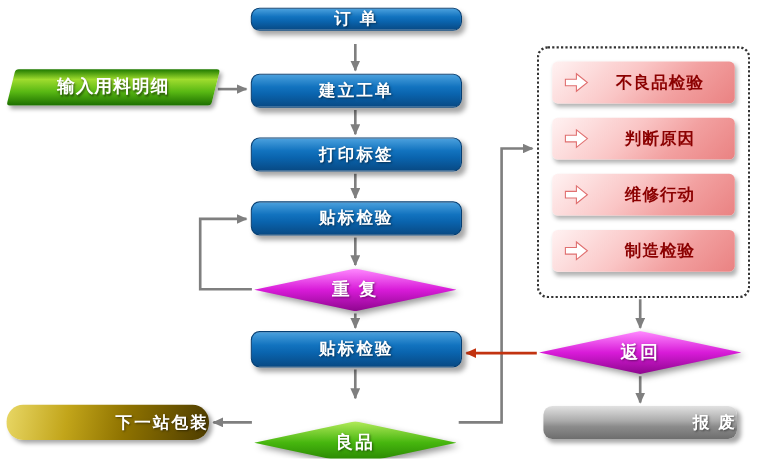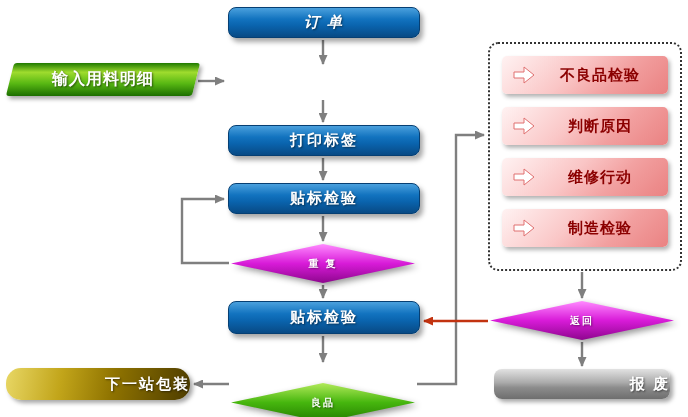--- a/index.html
+++ b/index.html
@@ -15,21 +15,21 @@
   .pbox { position:absolute; left:228px; width:192px; border-radius:8px;
     background:linear-gradient(180deg,#4aa0dd 0%, #1273bf 38%, var(--process-box,#0a64ae) 60%, #084a85 100%);
     border:1px solid #063f73; box-shadow:3px 4px 5px rgba(0,0,0,.35);
     display:flex; align-items:center; justify-content:center;
     color:#fff; font-weight:bold; font-size:15px; letter-spacing:2px;
     text-shadow:1px 1px 2px rgba(0,0,0,.5); }
 
   .dwrap { position:absolute; filter:drop-shadow(3px 3px 3px rgba(0,0,0,.4)); }
   .diamond { width:100%; height:100%; clip-path:polygon(50% 0,100% 50%,50% 100%,0 50%);
     display:flex; align-items:center; justify-content:center;
-    color:#fff; font-weight:bold; font-size:10px; letter-spacing:2px;
+    color:#fff; font-weight:bold; font-size:16px; letter-spacing:2px;
     text-shadow:1px 1px 2px rgba(0,0,0,.45); }
   .diamond.magenta { background:linear-gradient(180deg,#ff8aff 0%, var(--decision-magenta,#d81bd8) 50%, #8e068e 100%); }
   .diamond.green   { background:linear-gradient(180deg,#b2ea5a 0%, var(--decision-green,#46b60e) 50%, #247d00 100%); }
 
   .band { position:absolute; transform:skewX(-14deg); border-radius:3px;
     background:linear-gradient(180deg,#1f7a00 0%, #9fdc2e 28%, var(--band-green,#58b813) 62%, #1c6e00 100%);
     box-shadow:3px 3px 4px rgba(0,0,0,.35);
     display:flex; align-items:center; justify-content:center; }
   .band > span { transform:skewX(14deg); color:#fff; font-weight:bold; font-size:16px;
     letter-spacing:1px; text-shadow:1px 1px 2px rgba(0,0,0,.55); }
@@ -74,22 +74,25 @@
     <polyline class="al" points="229,263 182,263 182,199 224,199" marker-end="url(#mg)"></polyline>
     <polyline class="al" points="323,285 323,298" marker-end="url(#mg)"></polyline>
     <polyline class="al" points="323,336 323,362" marker-end="url(#mg)"></polyline>
     <polyline class="al" points="229,384 194,384" marker-end="url(#mg)"></polyline>
     <polyline class="al" points="417,384 456,384 456,135 484,135" marker-end="url(#mg)"></polyline>
     <polyline class="al" points="582,272 582,298" marker-end="url(#mg)"></polyline>
     <polyline class="al red" points="488,321 424,321" marker-end="url(#mr)"></polyline>
     <polyline class="al" points="582,342 582,366" marker-end="url(#mg)"></polyline>
   </svg>
 
-  <div class="pbox" style="top:7px;height:31px;font-style:italic;">
+  <div class="pbox" style="top:7px;height:21px;">
     <span>订  单</span>
+  </div>
+  <div class="pbox" style="top:67px;height:31px;">
+    <span>建立工单</span>
   </div>
   <div class="pbox" style="top:125px;height:31px;">
     <span>打印标签</span>
   </div>
   <div class="pbox" style="top:183px;height:31px;">
     <span>贴标检验</span>
   </div>
   <div class="pbox" style="top:301px;height:33px;">
     <span>贴标检验</span>
   </div>

